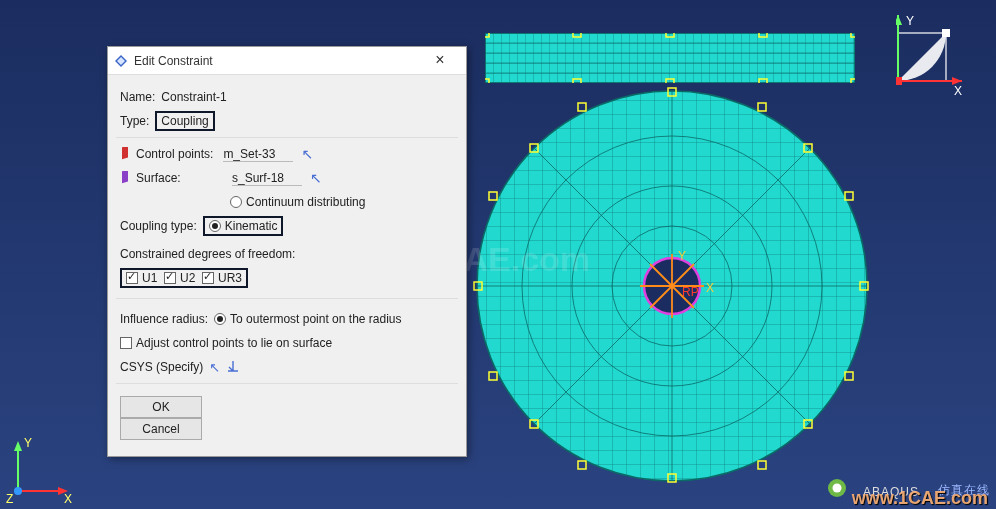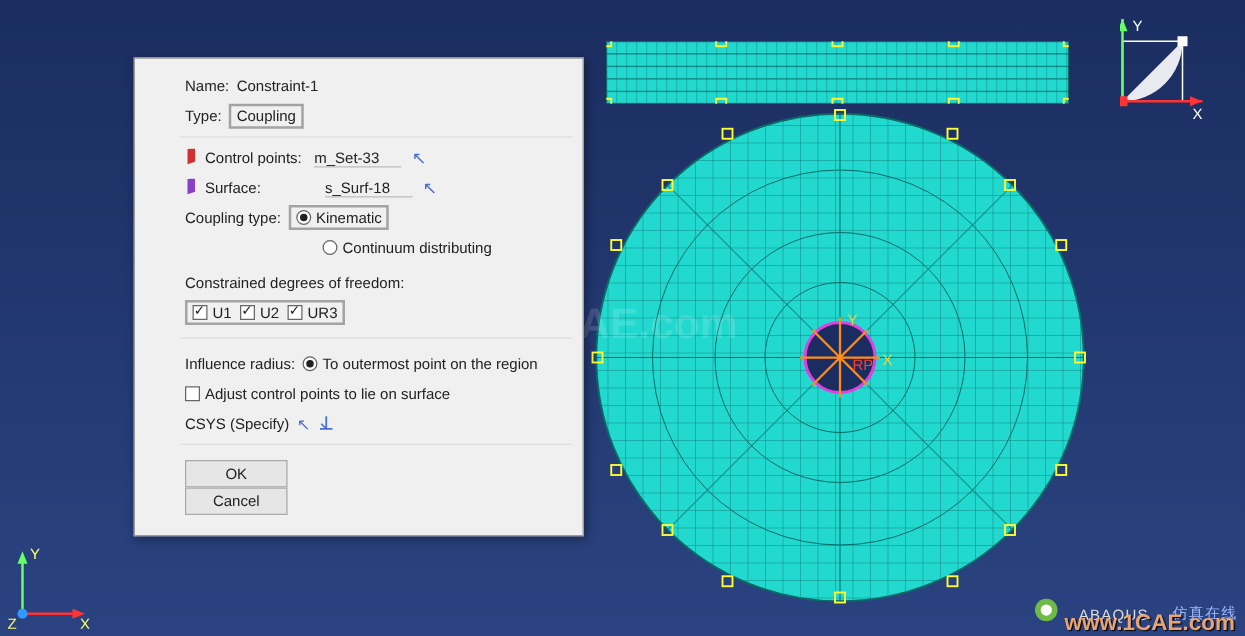--- a/index.html
+++ b/index.html
@@ -6,24 +6,24 @@
   body { width: 996px; height: 509px; background: #1e2f5c; position: relative; overflow: hidden; }
 
   .viewport { position: absolute; inset: 0; background: linear-gradient(to bottom, #1b2d60 0%, #2a4380 100%); }
 
   
   .dialog { position: absolute; left: 107px; top: 46px; width: 360px; background: #f0f0f0; border: 1px solid #999; box-shadow: 2px 2px 8px rgba(0,0,0,.4); }
   .titlebar { display: flex; align-items: center; height: 28px; background: #fff; border-bottom: 1px solid #ddd; padding: 0 6px; }
   .titlebar .ticon { width: 14px; height: 14px; margin-right: 6px; }
   .titlebar .ttxt { flex: 1; color: #333; }
   .titlebar .close { width: 40px; height: 22px; text-align: center; line-height: 20px; font-size: 16px; color: #333; }
-  .dbody { padding: 8px 12px 6px 12px; color: #222; margin-left: 28px; }
+  .dbody { padding: 8px 12px 6px 12px; color: #222; }
   .row { display: flex; align-items: center; margin: 4px 0; min-height: 20px; }
   .lbl { margin-right: 6px; }
-  .redbox { border: 2px solid #a3a3a3; padding: 1px 4px; display: inline-flex; align-items: center; }
+  .redbox { border: 2px solid #0f172a; padding: 1px 4px; display: inline-flex; align-items: center; }
   .greyund { display: inline-block; border-bottom: 1px solid #bbb; min-width: 70px; margin-left: 4px; margin-right: 6px; }
   .picker { color: #4a6fd4; font-size: 14px; margin-left: 2px; }
   .indent { margin-left: 110px; }
   .radio, .check { appearance: none; width: 12px; height: 12px; border: 1px solid #666; background: #fff; margin-right: 4px; position: relative; }
   .radio { border-radius: 50%; }
   .radio.sel::after { content: ""; position: absolute; inset: 2px; background: #222; border-radius: 50%; }
   .check.sel::after { content: "✓"; position: absolute; left: 0; top: -3px; font-size: 11px; color: #222; }
   .dofs { margin: 4px 0 8px 0; }
   .specify-input { width: 70px; height: 18px; border: 1px solid #9ab; background: #eef4ff; margin-left: 4px; }
   .mono { font-family: Consolas, monospace; }
@@ -174,20 +174,28 @@
     <svg width="22" height="22">
         <circle cx="11" cy="11" r="9" fill="#6fb946"></circle>
         <circle cx="11" cy="11" r="4.5" fill="#fff"></circle>
       </svg>
     <span>ABAQUS</span>
     <span style="color:#9db8ff; position:relative; left:4px;">仿真在线</span>
   </div>
   <div class="wm-right">www.1CAE.com</div>
 
   <div class="dialog">
+    <div class="titlebar">
+      <svg class="ticon" viewBox="0 0 14 14">
+        <polygon points="7,1 13,7 7,13 1,7" fill="#3a66c7"></polygon>
+          <polygon points="7,3 11,7 7,11 3,7" fill="#d7e4ff"></polygon>
+      </svg>
+      <span class="ttxt">Edit Constraint</span>
+      <div class="close">×</div>
+    </div>
     <div class="dbody">
       <div class="row">
         <span class="lbl">Name:</span>
         <span>Constraint-1</span>
       </div>
       <div class="row">
         <span class="lbl">Type:</span>
         <span class="redbox">Coupling</span>
       </div>
 
@@ -207,30 +215,30 @@
         <span class="smicon">
           <svg width="10" height="14">
               <rect x="2" y="1" width="6" height="12" fill="#8a3fc7" transform="skewY(-18)"></rect>
             </svg>
         </span>
         <span class="lbl" style="min-width:86px">Surface:</span>
         <span class="greyund">s_Surf-18</span>
         <span class="picker">↖</span>
       </div>
 
+      <div class="row indent">
+        <span class="radio"></span>
+        <span>Continuum distributing</span>
+      </div>
       <div class="row">
         <span class="lbl">Coupling type:</span>
         <span class="redbox">
           <span class="radio sel"></span>
           <span>Kinematic</span>
         </span>
-      </div>
-      <div class="row indent">
-        <span class="radio"></span>
-        <span>Continuum distributing</span>
       </div>
 
       <div class="row" style="margin-top:8px">
         <span>Constrained degrees of freedom:</span>
       </div>
       <div class="row dofs">
         <span class="redbox">
           <span class="check sel"></span>
           <span>U1</span>
           &nbsp;&nbsp;
@@ -240,21 +248,21 @@
           <span class="check sel"></span>
           <span>UR3</span>
         </span>
       </div>
 
       <div style="height:1px;background:#ddd;margin:10px -4px;"></div>
 
       <div class="row">
         <span class="lbl">Influence radius:</span>
         <span class="radio sel"></span>
-        <span>To outermost point on the region</span>
+        <span>To outermost point on the radius</span>
       </div>
 
       <div class="row">
         <span class="check"></span>
         <span>Adjust control points to lie on surface</span>
       </div>
 
       <div class="row mono">
         <span>CSYS (Specify)</span>
         <span class="tool-icon">↖</span>

